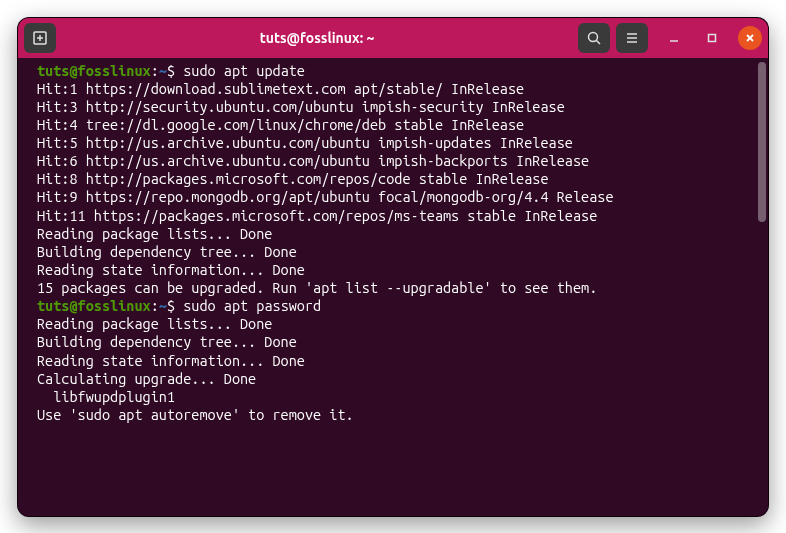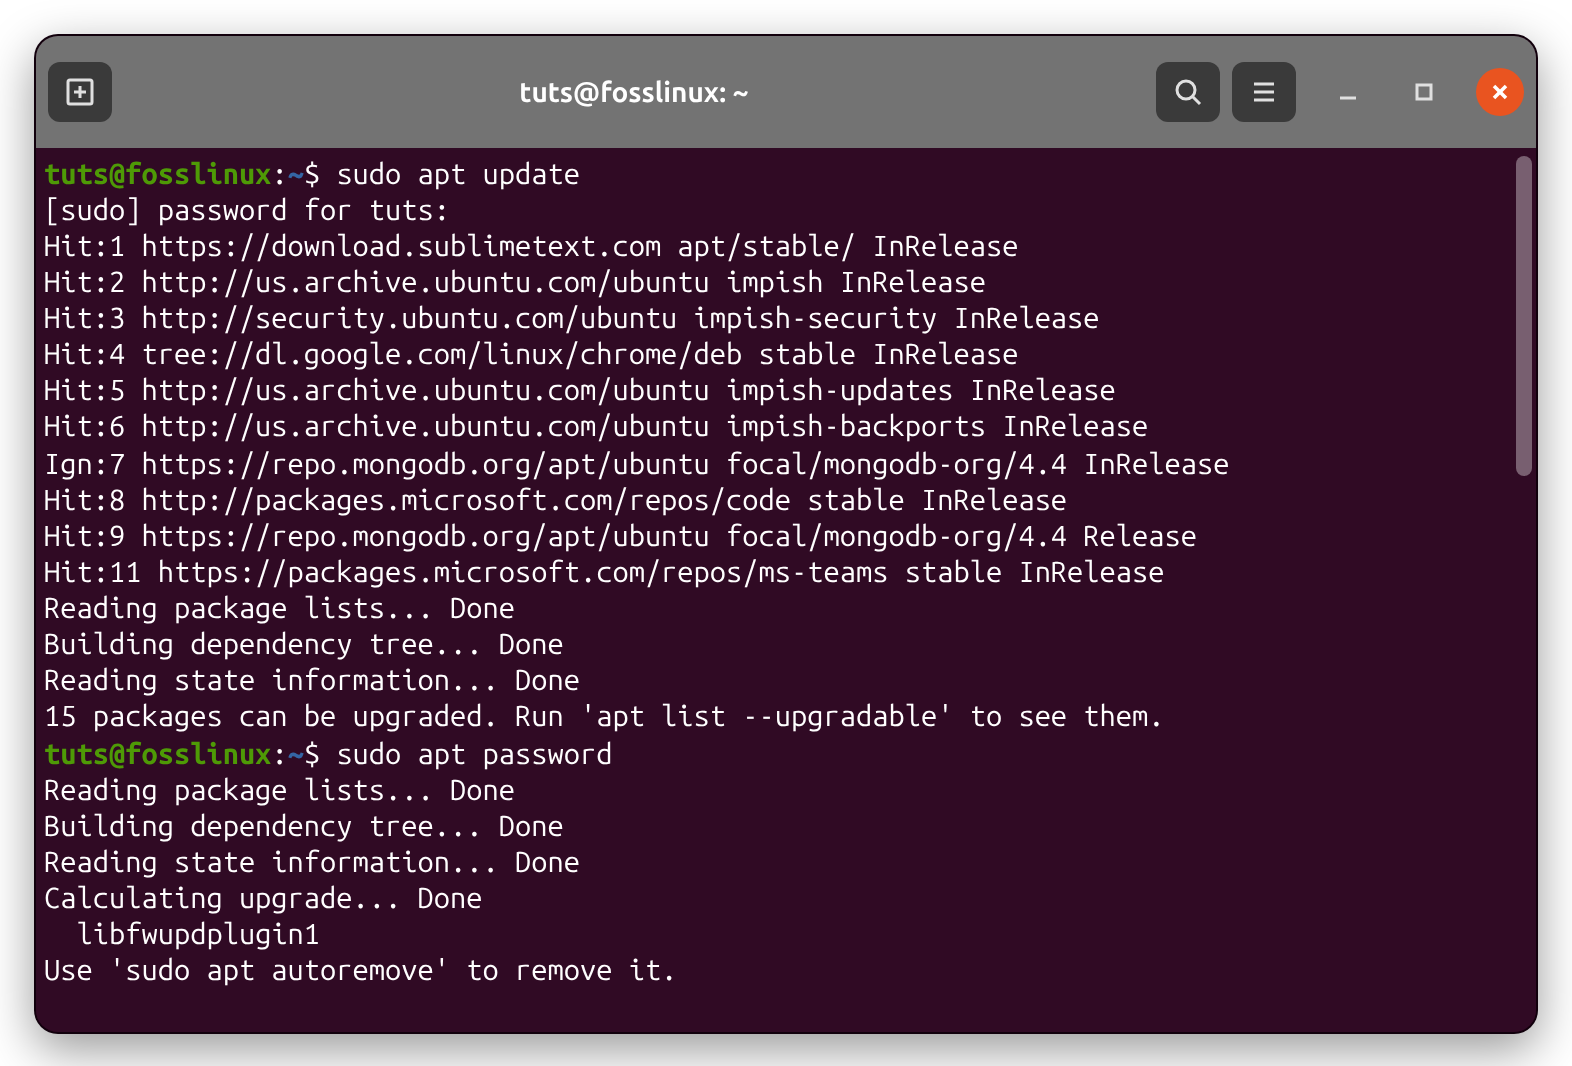--- a/index.html
+++ b/index.html
@@ -16,22 +16,22 @@
       height: 500px;
       background: #2c001e;
       border-radius: 12px;
       overflow: hidden;
       box-shadow: 0 8px 24px rgba(0,0,0,0.4);
       display: flex;
       flex-direction: column;
       border: 1px solid rgba(0,0,0,0.6);
     }
     .titlebar {
-      height: 56px;
-      background: #737373;
+      height: 40px;
+      background: #be185d;
       display: flex;
       align-items: center;
       padding: 3px 6px;
       gap: 6px;
       flex-shrink: 0;
     }
     .titlebar-left { display: flex; gap: 6px; }
     .titlebar-title {
       flex: 1;
       text-align: center;
@@ -62,21 +62,21 @@
       justify-content: center;
       cursor: pointer;
       margin-left: 8px;
     }
     .win-btn.min, .win-btn.max { color: #e0e0e0; }
     .win-btn.close { background: #e95420; color: #fff; }
     .win-btn svg { width: 12px; height: 12px; }
     .terminal-body {
       flex: 1;
       background: #300a24;
-      padding: 4px 4px;
+      padding: 4px 19px;
       font-size: 14.5px;
       line-height: 1.25;
       color: #ffffff;
       overflow-y: auto;
       position: relative;
     }
     .line { white-space: pre-wrap; }
     .prompt-user { color: #4e9a06; font-weight: bold; }
     .prompt-colon { color: #ffffff; }
     .prompt-path { color: #3465a4; font-weight: bold; }
@@ -137,28 +137,25 @@
             <line x1="9" y1="3" x2="3" y2="9" stroke="currentColor" stroke-width="1.8"></line>
           </svg>
       </div>
     </div>
   </div>
 
   <div class="terminal-body">
     <div class="scrollbar"></div>
 
     <div class="line"><span class="prompt-user">tuts@fosslinux</span><span class="prompt-colon">:</span><span class="prompt-path">~</span><span class="prompt-dollar">$ </span><span class="cmd">sudo apt update</span></div>
-    <div class="line">[sudo] password for tuts:</div>
     <div class="line">Hit:1 https://download.sublimetext.com apt/stable/ InRelease</div>
-    <div class="line">Hit:2 http://us.archive.ubuntu.com/ubuntu impish InRelease</div>
     <div class="line">Hit:3 http://security.ubuntu.com/ubuntu impish-security InRelease</div>
     <div class="line">Hit:4 tree://dl.google.com/linux/chrome/deb stable InRelease</div>
     <div class="line">Hit:5 http://us.archive.ubuntu.com/ubuntu impish-updates InRelease</div>
     <div class="line">Hit:6 http://us.archive.ubuntu.com/ubuntu impish-backports InRelease</div>
-    <div class="line">Ign:7 https://repo.mongodb.org/apt/ubuntu focal/mongodb-org/4.4 InRelease</div>
     <div class="line">Hit:8 http://packages.microsoft.com/repos/code stable InRelease</div>
     <div class="line">Hit:9 https://repo.mongodb.org/apt/ubuntu focal/mongodb-org/4.4 Release</div>
     <div class="line">Hit:11 https://packages.microsoft.com/repos/ms-teams stable InRelease</div>
     <div class="line">Reading package lists... Done</div>
     <div class="line">Building dependency tree... Done</div>
     <div class="line">Reading state information... Done</div>
     <div class="line">15 packages can be upgraded. Run 'apt list --upgradable' to see them.</div>
     <div class="line"><span class="prompt-user">tuts@fosslinux</span><span class="prompt-colon">:</span><span class="prompt-path">~</span><span class="prompt-dollar">$ </span><span class="cmd">sudo apt password</span></div>
     <div class="line">Reading package lists... Done</div>
     <div class="line">Building dependency tree... Done</div>

